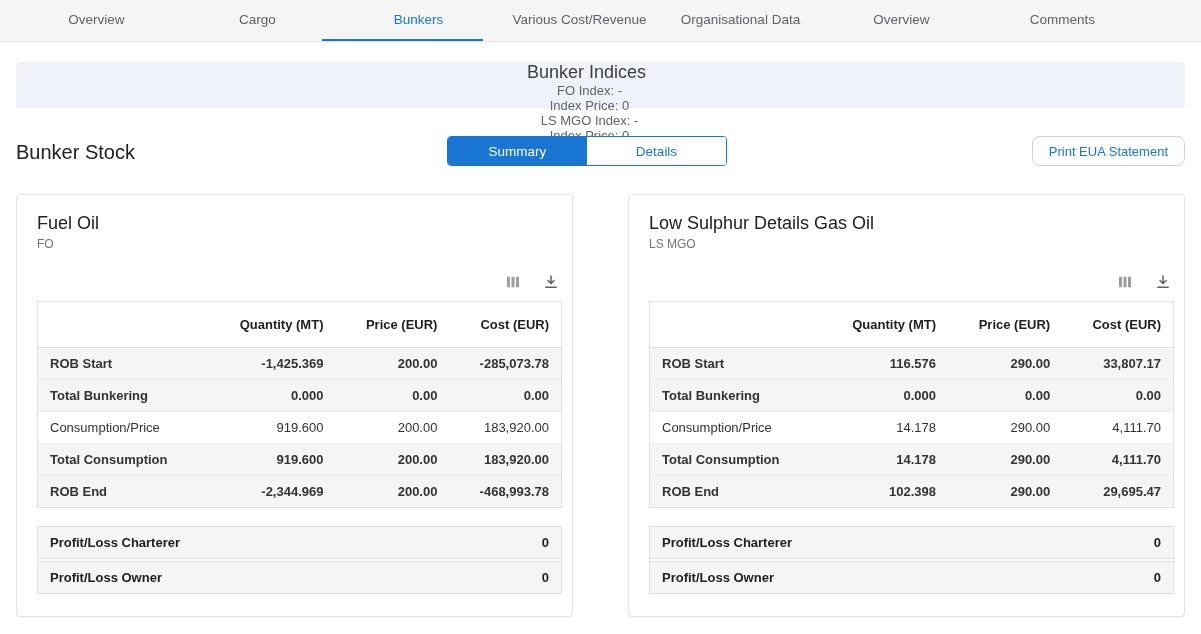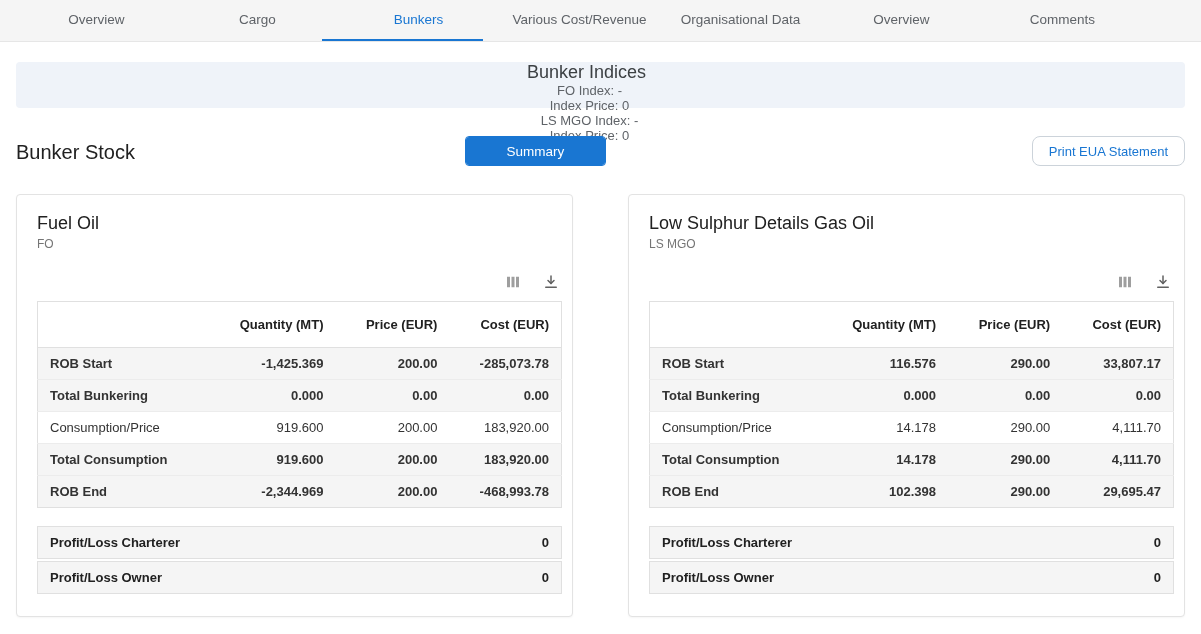--- a/index.html
+++ b/index.html
@@ -46,21 +46,21 @@
 
   
   .stock-header {
     position: relative;
     margin: 26px 16px 0 16px;
     height: 36px;
     display: flex; align-items: center;
   }
   .stock-title { font-size: 20px; color: #212121; }
   .segmented {
-    position: absolute; left: 449px; top: 2px;
+    position: absolute; left: 431px; top: 2px;
     display: flex;
     border: 1px solid #1976d2;
     border-radius: 4px;
     overflow: hidden;
     height: 30px;
   }
   .segmented button {
     width: 139px; height: 28px;
     border: none; background: #fff;
     font-family: "Liberation Sans", sans-serif;
@@ -157,20 +157,21 @@
     <svg width="18" height="18" viewBox="0 0 24 24" fill="none" stroke="currentColor" stroke-width="2" stroke-linecap="round" stroke-linejoin="round">
         <polyline points="6 9 12 15 18 9"></polyline>
       </svg>
   </span>
 </section>
 
 <section class="stock-header">
   <span class="stock-title">Bunker Stock</span>
   <div class="segmented">
     <button class="active">Summary</button>
+    <button>Details</button>
   </div>
   <button class="print-btn">Print EUA Statement</button>
 </section>
 
 <section class="cards">
 
   <div class="card">
     <div class="card-title">Fuel Oil</div>
     <div class="card-subtitle">FO</div>
     <div class="card-icons">

